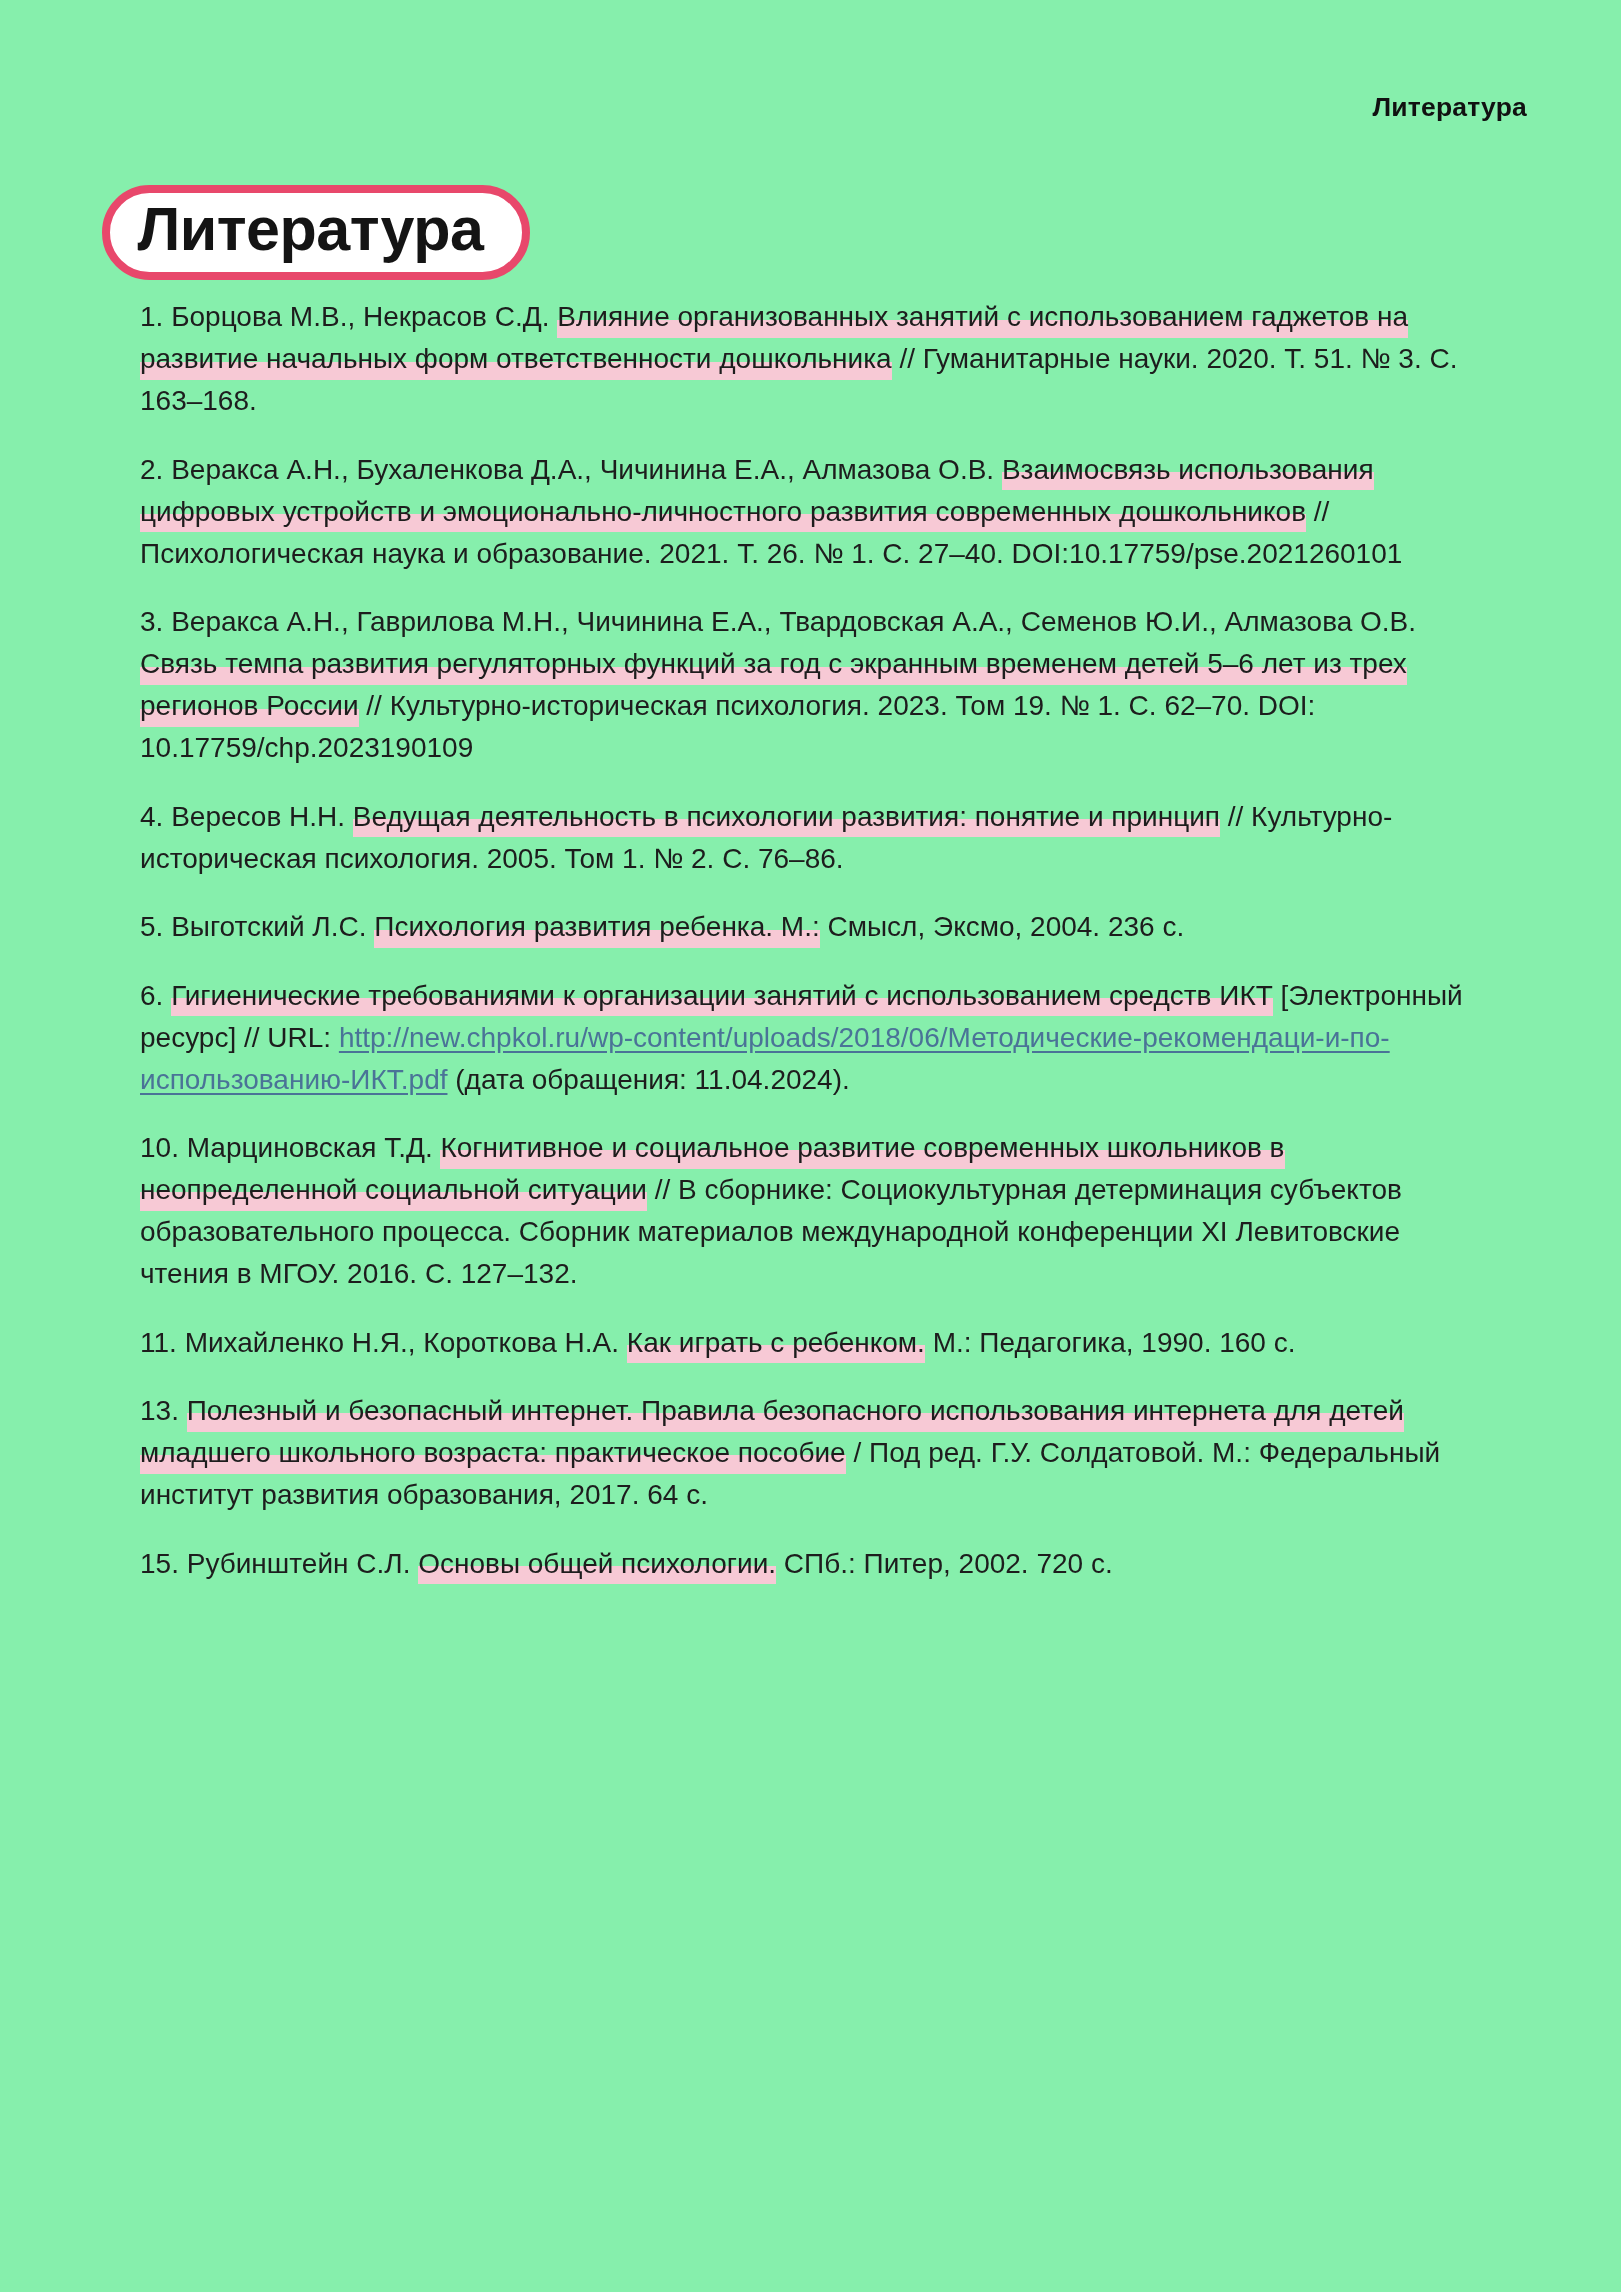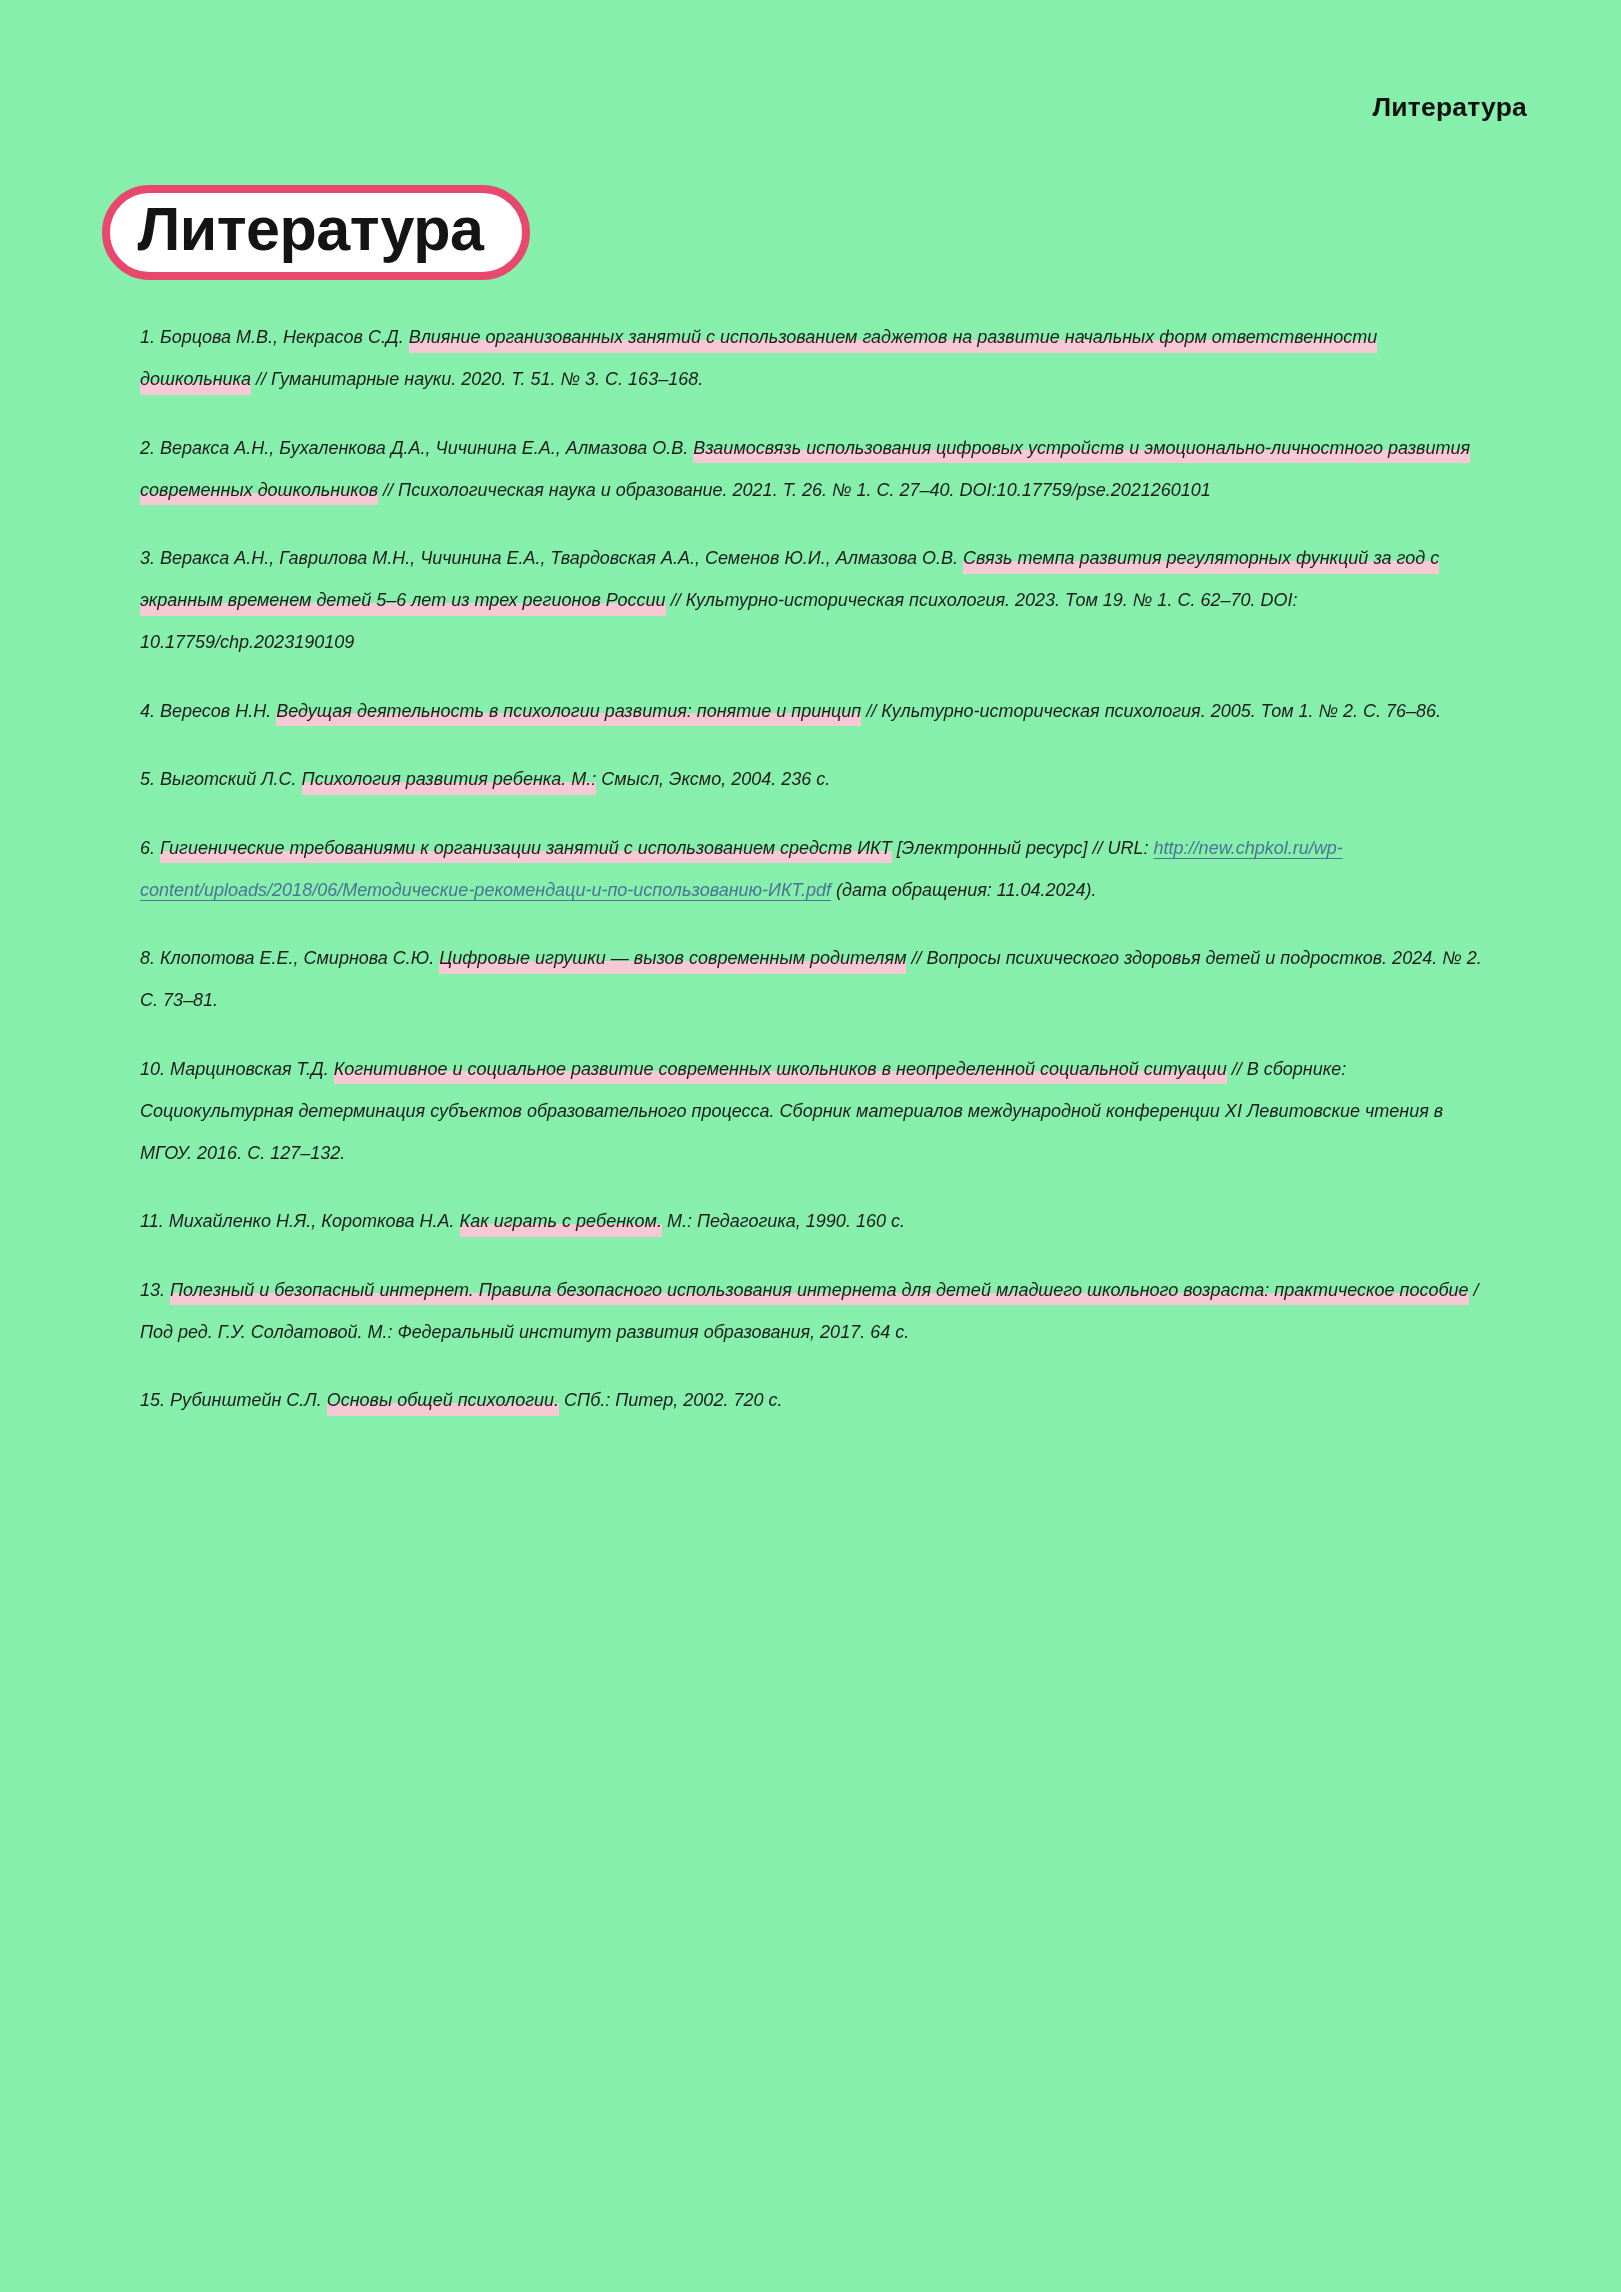--- a/index.html
+++ b/index.html
@@ -43,27 +43,26 @@
     margin: 0;
     font-size: 61px;
     line-height: 69px;
     font-weight: 700;
     color: #141414;
     letter-spacing: -0.5px;
     white-space: nowrap;
   }
   .references {
     position: absolute;
-    top: 316px;
+    top: 296px;
     left: 140px;
     width: 1345px;
-    font-size: 18px;
+    font-size: 28px;
     line-height: 42px;
     text-align: left;
-    font-style: italic;
   }
   .ref { margin: 0 0 26.5px 0; }
   .hl {
     background: linear-gradient(to top, var(--highlight) 50%, rgba(255,255,255,0) 50%);
     padding-bottom: 5.9px;
     -webkit-box-decoration-break: clone;
     box-decoration-break: clone;
   }
   .ref a {
     color: var(--link);
@@ -82,20 +81,19 @@
     <h1>Литература</h1>
   </div>
 
   <div class="references">
       <p class="ref"><span>1. Борцова М.В., Некрасов С.Д. </span><span class="hl">Влияние организованных занятий с использованием гаджетов на развитие начальных форм ответственности дошкольника</span><span> // Гуманитарные науки. 2020. Т. 51. № 3. С. 163–168.</span></p>
       <p class="ref"><span>2. Веракса А.Н., Бухаленкова Д.А., Чичинина Е.А., Алмазова О.В.  </span><span class="hl">Взаимосвязь использования цифровых устройств и эмоционально-личностного развития современных дошкольников</span><span> // Психологическая наука и образование. 2021. Т. 26. № 1. С. 27–40. DOI:10.17759/pse.2021260101</span></p>
       <p class="ref"><span>3. Веракса А.Н., Гаврилова М.Н., Чичинина Е.А., Твардовская А.А., Семенов Ю.И., Алмазова О.В. </span><span class="hl">Связь темпа развития регуляторных функций за год с экранным временем детей 5–6 лет из трех регионов России</span><span> // Культурно-историческая психология. 2023. Том 19. № 1. С. 62–70. DOI: 10.17759/chp.2023190109</span></p>
       <p class="ref"><span>4. Вересов Н.Н.  </span><span class="hl">Ведущая деятельность в психологии развития: понятие и принцип</span><span> // Культурно-историческая психология. 2005. Том 1. № 2. С. 76–86.</span></p>
       <p class="ref"><span>5. Выготский Л.С. </span><span class="hl">Психология развития ребенка. М.:</span><span> Смысл, Эксмо, 2004. 236 с.</span></p>
       <p class="ref"><span>6. </span><span class="hl">Гигиенические требованиями к организации занятий с использованием средств ИКТ</span><span> [Электронный ресурс] // URL: </span><a href="#">http://new.chpkol.ru/wp-content/uploads/2018/06/Методические-рекомендаци-и-по-использованию-ИКТ.pdf</a><span> (дата обращения: 11.04.2024).</span></p>
-      <p class="ref"><span>8. Клопотова Е.Е., Смирнова С.Ю. </span><span class="hl">Цифровые игрушки — вызов современным родителям</span><span> // Вопросы психического здоровья детей и подростков. 2024. № 2. С. 73–81.</span></p>
       <p class="ref"><span>10. Марциновская Т.Д. </span><span class="hl">Когнитивное и социальное развитие современных школьников в неопределенной социальной ситуации</span><span> // В сборнике: Социокультурная детерминация субъектов образовательного процесса. Сборник материалов международной конференции XI Левитовские чтения в МГОУ. 2016. С. 127–132.</span></p>
       <p class="ref"><span>11. Михайленко Н.Я., Короткова Н.А. </span><span class="hl">Как играть с ребенком.</span><span> М.: Педагогика, 1990. 160 с.</span></p>
       <p class="ref"><span>13. </span><span class="hl">Полезный и безопасный интернет. Правила безопасного использования интернета для детей младшего школьного возраста: практическое пособие</span><span> / Под ред. Г.У. Солдатовой. М.: Федеральный институт развития образования, 2017. 64 с.</span></p>
       <p class="ref"><span>15. Рубинштейн С.Л. </span><span class="hl">Основы общей психологии.</span><span> СПб.: Питер, 2002. 720 с.</span></p>
     </div>
 </div>
 
 
 </body></html>

